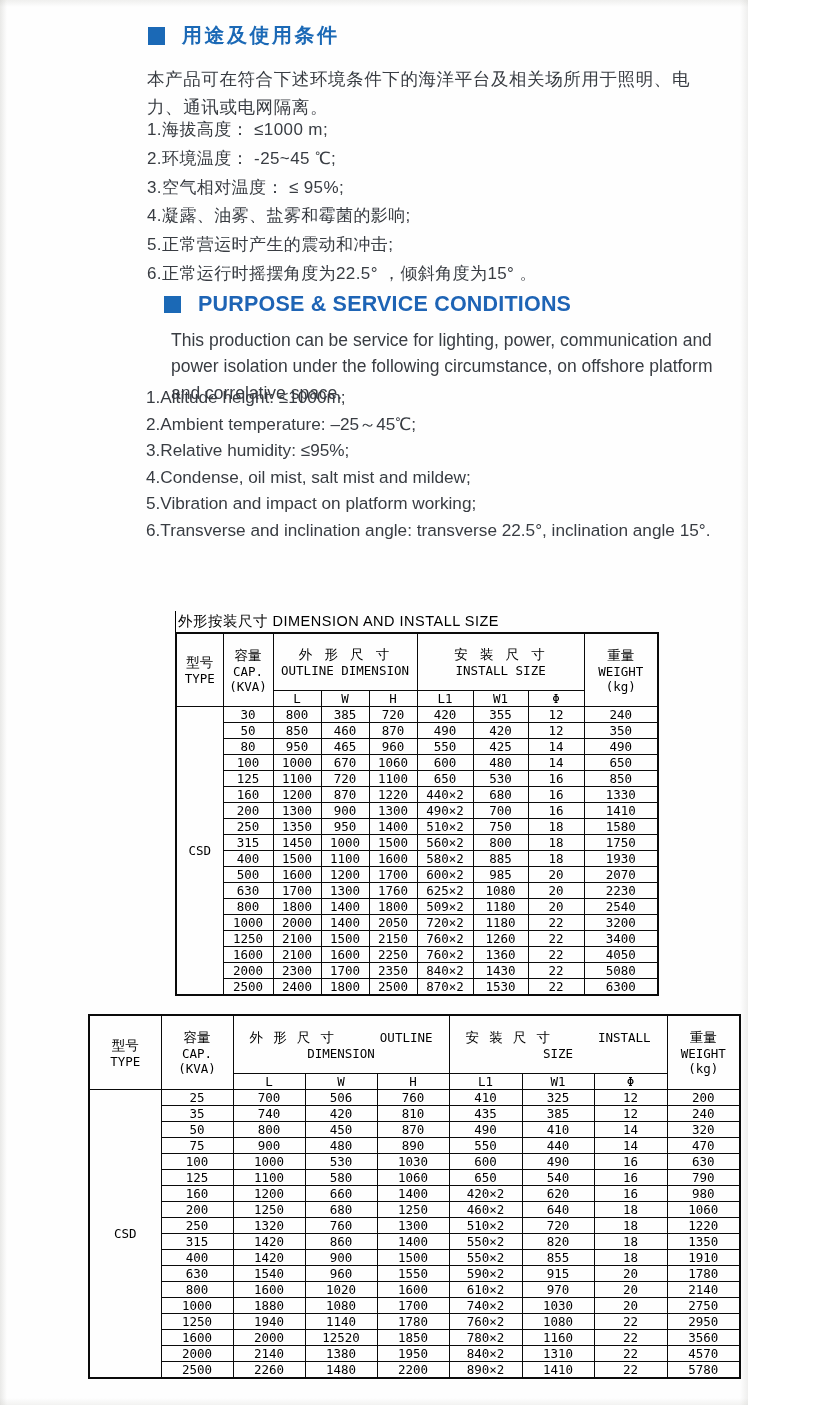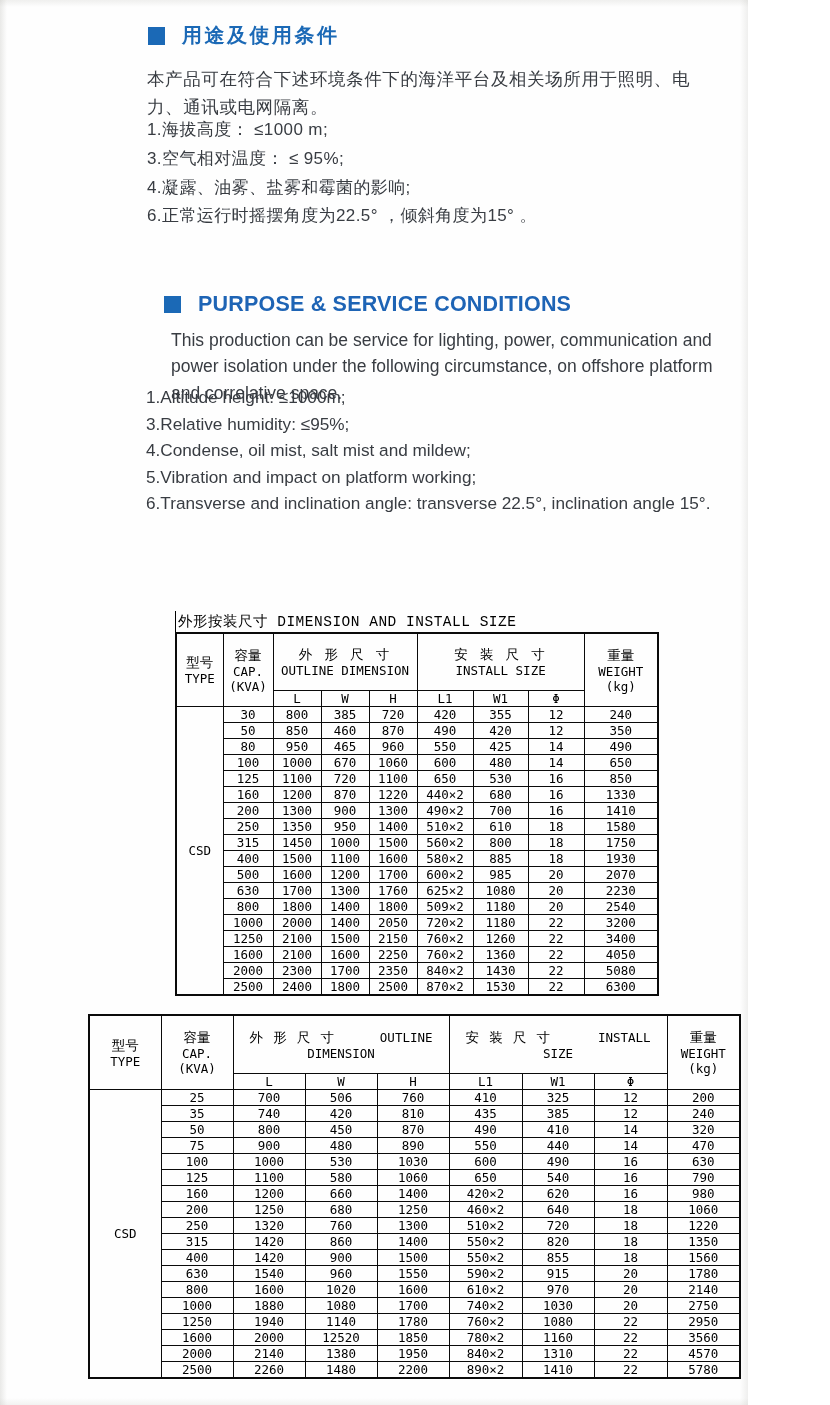--- a/index.html
+++ b/index.html
@@ -21,21 +21,21 @@
 
   
   .para{margin:0;color:#383c42;}
   .cn-para{font-size:17.5px;line-height:27.5px;letter-spacing:0.6px;}
   .en-para{font-size:17.5px;line-height:26.3px;}
   .list .li{color:#383c42;}
   .cn-list .li{font-size:17px;line-height:28.8px;letter-spacing:0.4px;}
   .en-list .li{font-size:17.2px;line-height:26.6px;}
 
   
-  .tbl-title{font-family:Liberation Mono, monospace;font-size:14.5px;color:#000;
+  .tbl-title{font-family:Liberation Sans, sans-serif;font-size:14.5px;color:#000;
     border-left:1px solid #000;padding:1px 0 2px 2px;letter-spacing:0.5px;white-space:nowrap;}
   table.dims{border-collapse:collapse;table-layout:fixed;border:2px solid #0a0a0a;
     font-family:"DejaVu Sans Mono","Liberation Mono",monospace;color:#000;}
   .dims th,.dims td{border:1px solid #0a0a0a;text-align:center;vertical-align:middle;
     padding:0;font-weight:normal;overflow:hidden;white-space:nowrap;}
   .dims thead tr.main th{height:56px;}
   .dims thead tr.sub th{height:15px;font-size:12.5px;line-height:15px;}
   .dims tbody td{height:15px;font-size:12.5px;line-height:15px;}
   .hd-cn{font-size:13.5px;line-height:17px;}
   .hd-en{font-size:12.5px;line-height:15px;}
@@ -48,32 +48,35 @@
 
 <div class="page">
 
   <div class="abs sec-head" style="left:148px;top:22px;">
     <span class="bullet"></span>
     <h1 class="cn-title">用途及使用条件</h1>
   </div>
   <p class="abs para cn-para" style="left:147px;top:66px;width:545px;">本产品可在符合下述环境条件下的海洋平台及相关场所用于照明、电力、通讯或电网隔离。</p>
   <div class="abs list cn-list" style="left:147px;top:116px;width:560px;">
     <div class="li">1.海拔高度： ≤1000 m;</div>
+    <div class="li">2.环境温度： -25~45 ℃;</div>
     <div class="li">3.空气相对温度： ≤ 95%;</div>
     <div class="li">4.凝露、油雾、盐雾和霉菌的影响;</div>
+    <div class="li">5.正常营运时产生的震动和冲击;</div>
     <div class="li">6.正常运行时摇摆角度为22.5° ，倾斜角度为15° 。</div>
   </div>
 
   <div class="abs sec-head" style="left:164px;top:292px;">
     <span class="bullet" style="height:17px;"></span>
     <h2 class="en-title">PURPOSE &amp; SERVICE CONDITIONS</h2>
   </div>
   <p class="abs para en-para" style="left:152px;top:327px;width:552px;margin-left:19px;">This production can be service for lighting, power, communication and power isolation under the following circumstance, on offshore platform and correlative space.</p>
   <div class="abs list en-list" style="left:146px;top:384px;width:620px;">
     <div class="li">1.Altitude height: ≤1000m;</div>
+    <div class="li">2.Ambient temperature: –25～45℃;</div>
     <div class="li">3.Relative humidity: ≤95%;</div>
     <div class="li">4.Condense, oil mist, salt mist and mildew;</div>
     <div class="li">5.Vibration and impact on platform working;</div>
     <div class="li">6.Transverse and inclination angle: transverse 22.5°, inclination angle 15°.</div>
   </div>
 
   <div class="abs tbl-title" style="left:175px;top:611px;">外形按装尺寸 DIMENSION AND INSTALL SIZE</div>
 
   <table class="abs dims t1" style="left:175px;top:632px;width:482px;">
     <colgroup>
@@ -192,21 +195,21 @@
           <td>700</td>
           <td>16</td>
           <td>1410</td>
         </tr>
         <tr>
           <td>250</td>
           <td>1350</td>
           <td>950</td>
           <td>1400</td>
           <td>510×2</td>
-          <td>610</td>
+          <td>750</td>
           <td>18</td>
           <td>1580</td>
         </tr>
         <tr>
           <td>315</td>
           <td>1450</td>
           <td>1000</td>
           <td>1500</td>
           <td>560×2</td>
           <td>800</td>
@@ -461,21 +464,21 @@
           <td>1350</td>
         </tr>
         <tr>
           <td>400</td>
           <td>1420</td>
           <td>900</td>
           <td>1500</td>
           <td>550×2</td>
           <td>855</td>
           <td>18</td>
-          <td>1560</td>
+          <td>1910</td>
         </tr>
         <tr>
           <td>630</td>
           <td>1540</td>
           <td>960</td>
           <td>1550</td>
           <td>590×2</td>
           <td>915</td>
           <td>20</td>
           <td>1780</td>

